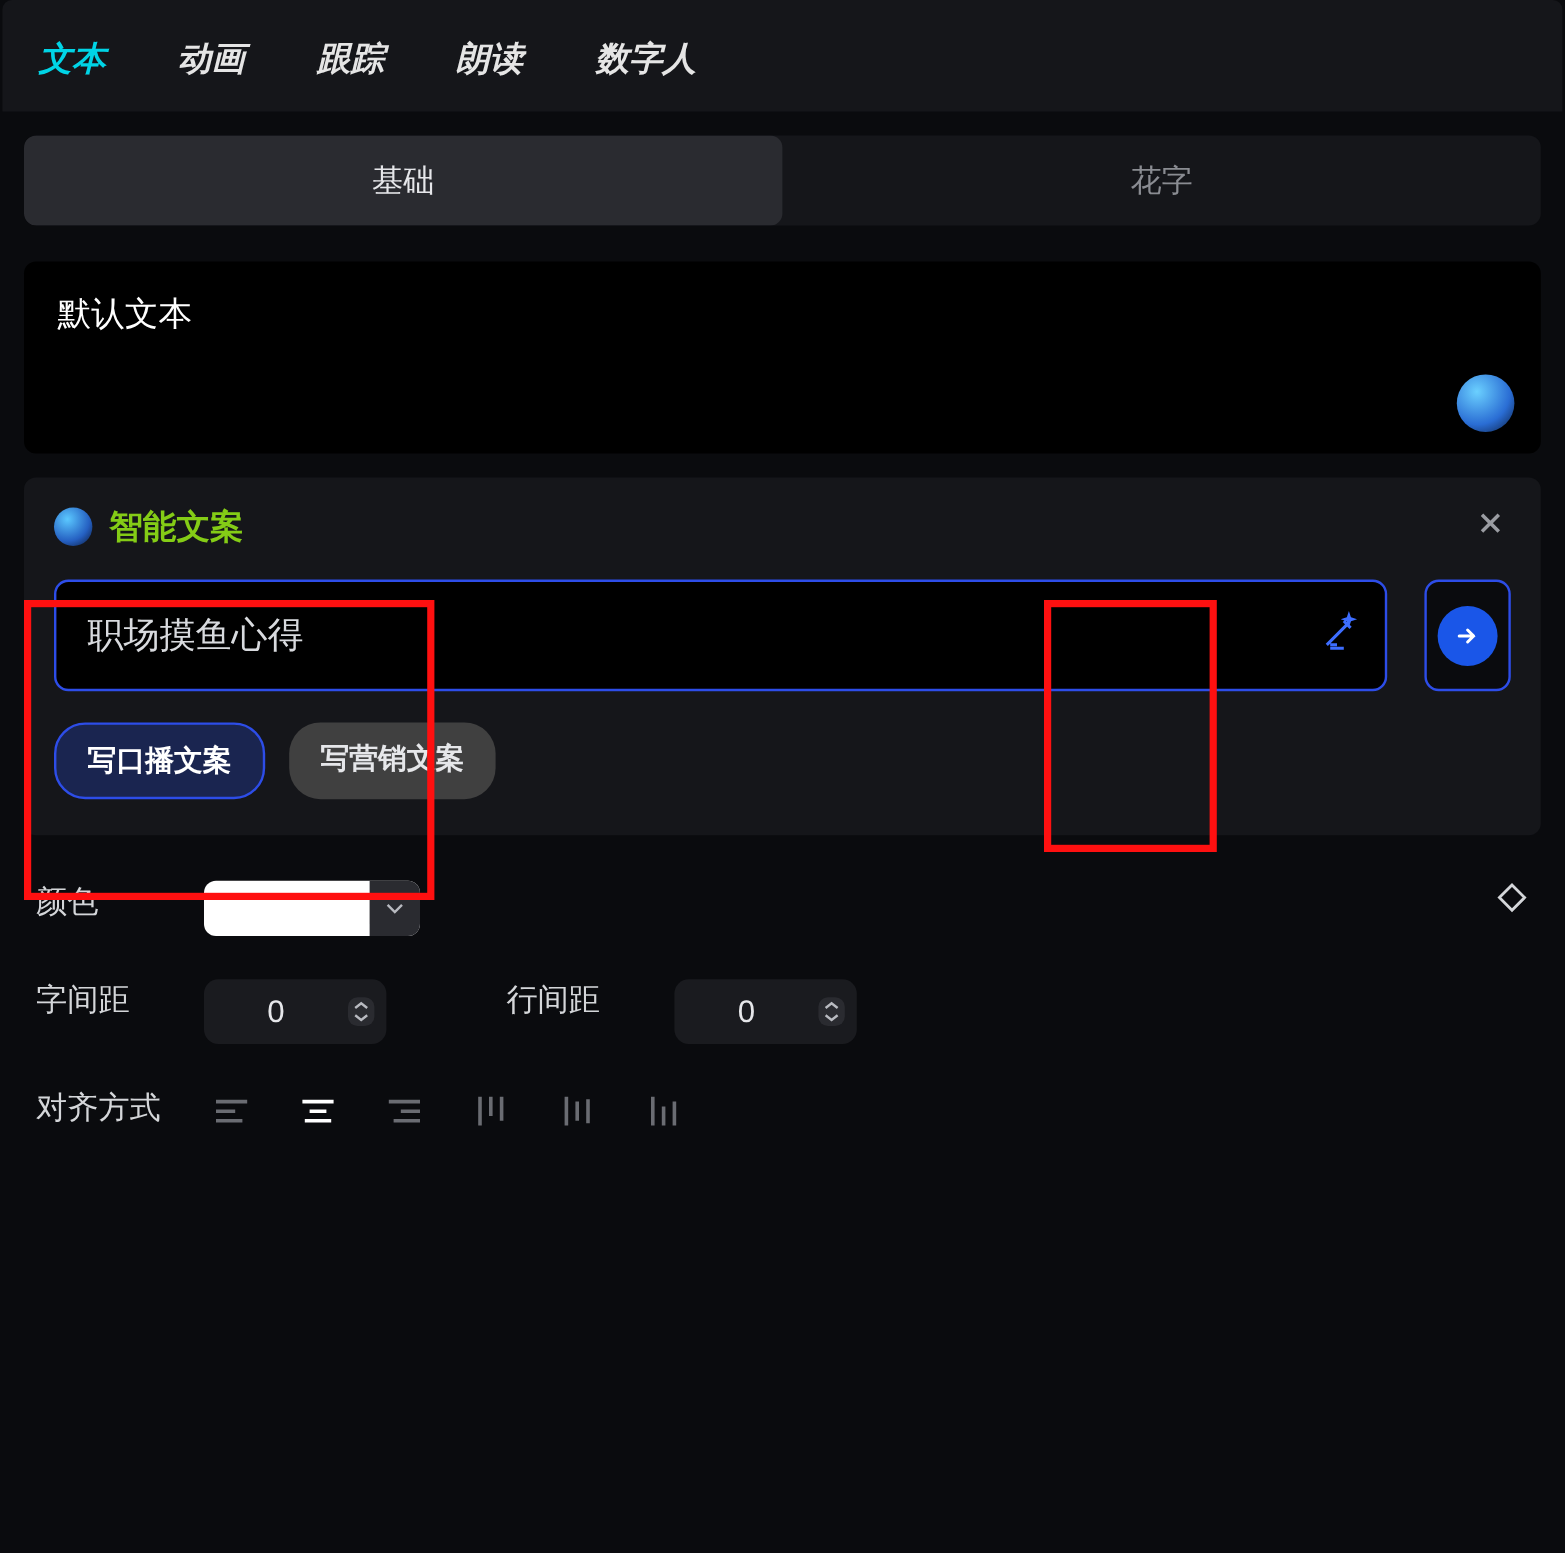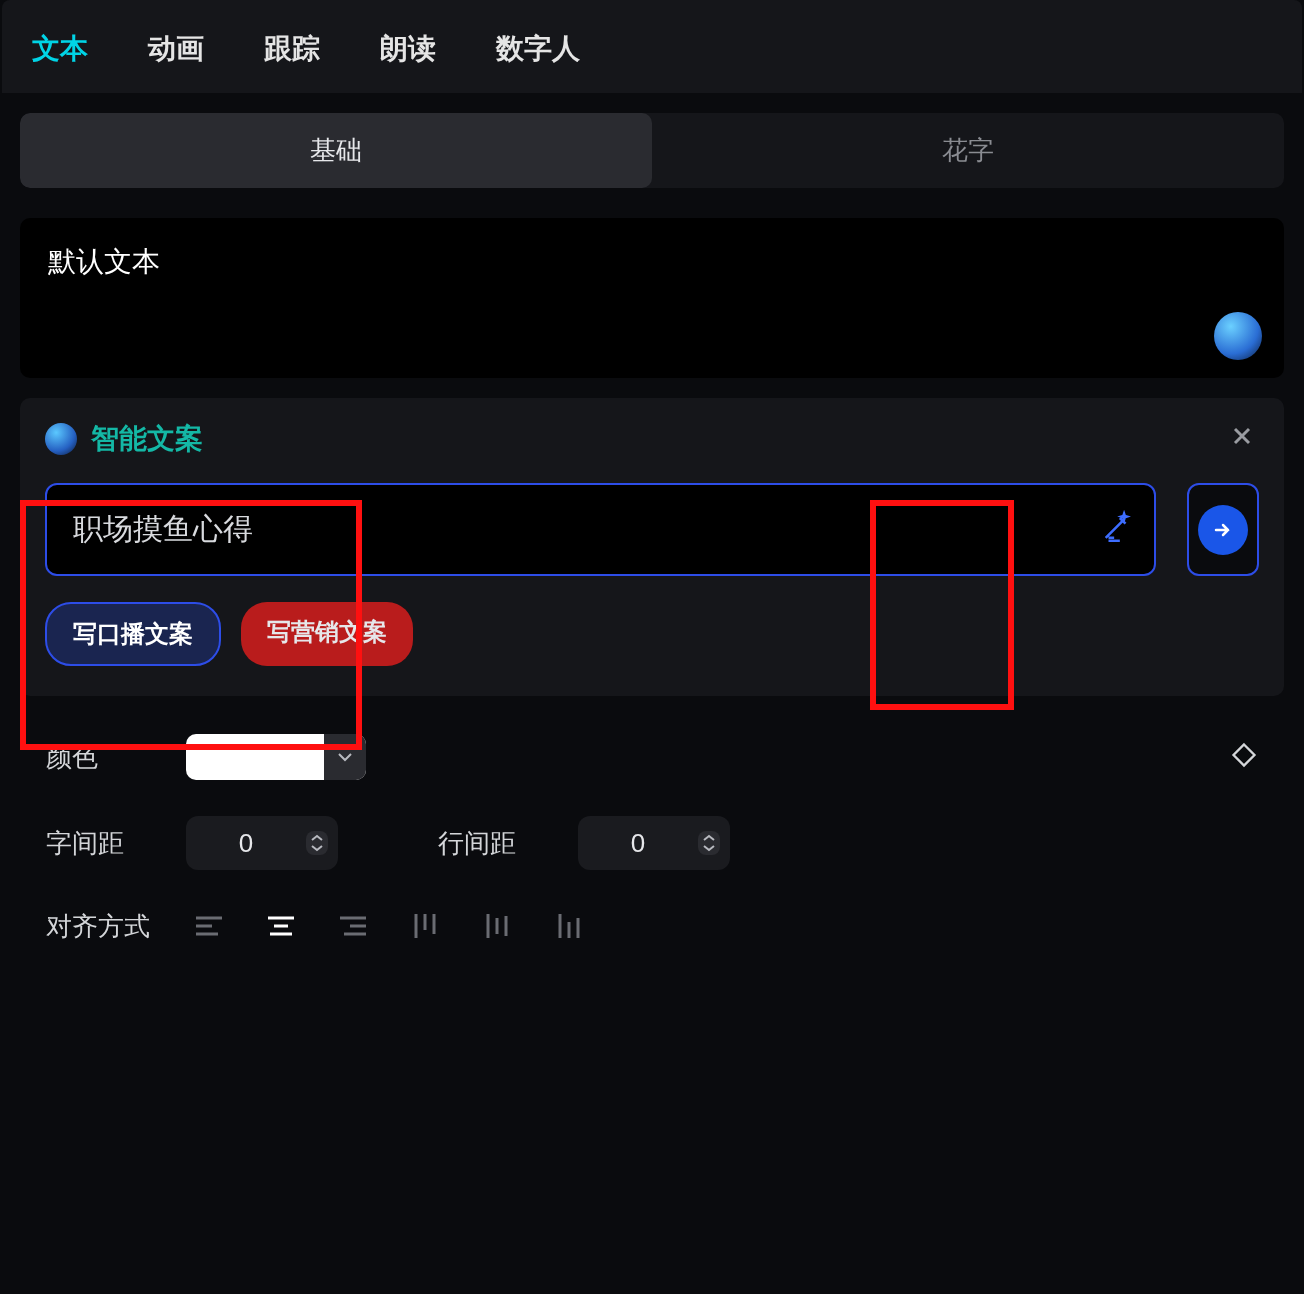--- a/index.html
+++ b/index.html
@@ -11,20 +11,21 @@
       height: 1294px;
       overflow: hidden;
     }
     .top-tabs {
       display: flex;
       gap: 60px;
       padding: 30px 30px 25px 30px;
       background: #15161a;
       border-radius: 8px 8px 0 0;
       margin: 0 2px;
+      font-style: italic;
     }
     .top-tab {
       font-size: 28px;
       font-weight: 600;
       color: #e5e5e5;
       cursor: pointer;
     }
     .top-tab.active { color: #00d4e6; }
     .main-area {
       padding: 20px 20px;
@@ -84,21 +85,21 @@
     }
     .ai-orb {
       width: 32px;
       height: 32px;
       border-radius: 50%;
       background: radial-gradient(circle at 35% 30%, #5bc8ff 0%, #2560c2 60%, #0a1530 100%);
     }
     .ai-title {
       font-size: 28px;
       font-weight: 600;
-      color: #14b8a6;
+      color: #84cc16;
     }
     .ai-close {
       position: absolute;
       top: 24px;
       right: 28px;
       cursor: pointer;
     }
     .ai-input-row {
       display: flex;
       gap: 31px;
@@ -154,36 +155,36 @@
       font-size: 24px;
       font-weight: 600;
       cursor: pointer;
     }
     .chip.primary {
       background: #1a2550;
       border: 2px solid #2d4de8;
       color: #fff;
     }
     .chip.secondary {
-      background: #b91c1c;
+      background: #404040;
       color: #e6e7ea;
     }
     .highlight-box {
       position: absolute;
       border: 6px solid #ff1010;
       pointer-events: none;
       z-index: 100;
     }
     .hl1 { top: 500px; left: 20px; width: 342px; height: 250px; }
     .hl2 { top: 500px; left: 870px; width: 144px; height: 210px; }
 
     .control-row {
       display: flex;
-      align-items: center;
-      padding: 18px 46px;
+      align-items: flex-start;
+      padding: 18px 30px;
       gap: 30px;
     }
     .control-label {
       font-size: 26px;
       color: #d4d6d9;
       min-width: 110px;
     }
     .color-swatch {
       display: flex;
       align-items: center;

